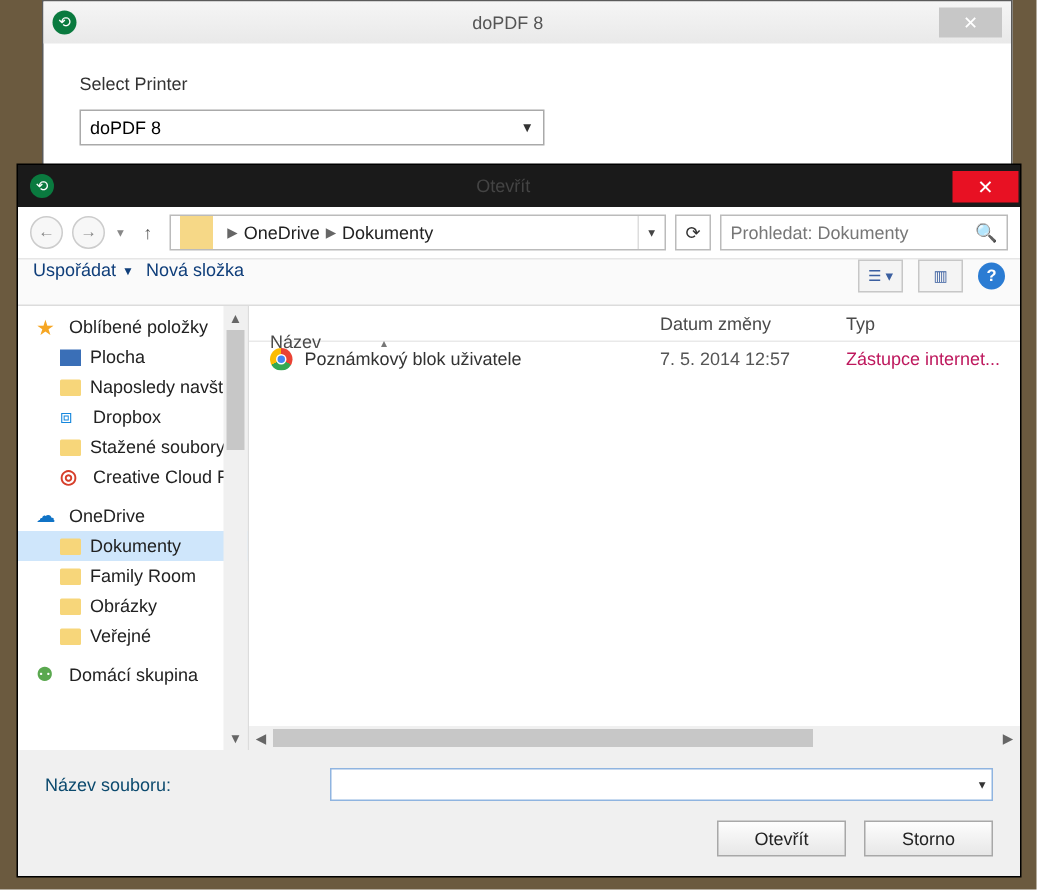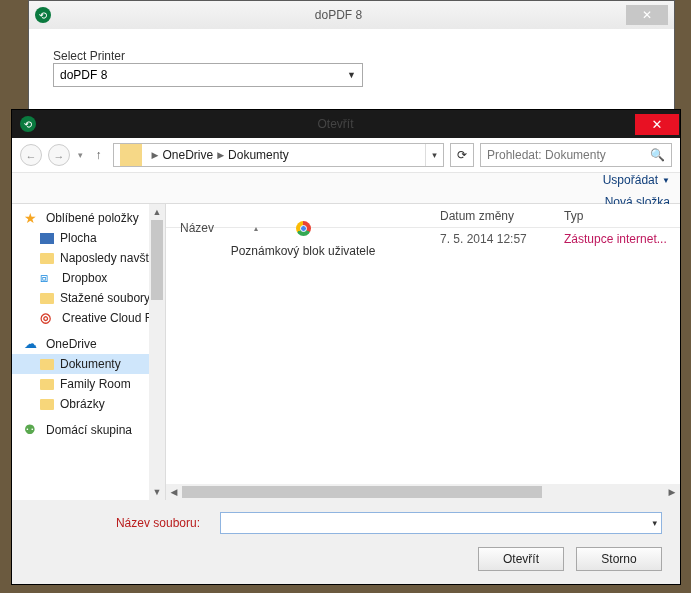--- a/index.html
+++ b/index.html
@@ -5,21 +5,21 @@
   * { box-sizing: border-box; margin: 0; padding: 0; font-family: "Segoe UI", Tahoma, sans-serif; font-size: 12px; }
   body { width: 691px; height: 593px; background: #6b5a3f; position: relative; overflow: hidden; }
 
   
   .pdf-window { position: absolute; top: 0; left: 28px; width: 647px; background: #fff; border: 1px solid #5a5a5a; }
   .pdf-titlebar { height: 28px; background: linear-gradient(#f5f5f5,#e9e9e9); display: flex; align-items: center; padding: 0 6px; }
   .pdf-titlebar .app-icon { width: 16px; height: 16px; border-radius: 8px; background: #0a7a3f; display:inline-flex; align-items:center; justify-content:center; color:#fff; font-size:10px; }
   .pdf-titlebar .title { flex: 1; text-align: center; color: #555; }
   .ctl-close { width: 42px; height: 20px; background: #c7c7c7; color: #fff; display: flex; align-items: center; justify-content: center; }
   .pdf-body { padding: 20px 24px 50px; }
-  .field-label { color: #333; margin-bottom: 0; }
+  .field-label { color: #333; margin-bottom: 10px; }
   .printer-select { width: 310px; height: 24px; border: 1px solid #aaa; background: #fff; display: flex; align-items: center; padding: 0 6px; justify-content: space-between; }
   .printer-select .caret { font-size: 9px; color: #333; }
 
   
   .dialog { position: absolute; top: 110px; left: 12px; width: 668px; height: 474px; background: #fff; box-shadow: 0 0 0 1px #000; }
   .dlg-titlebar { height: 28px; background: #1a1a1a; display: flex; align-items: center; }
   .dlg-titlebar .app-icon { width: 16px; height: 16px; border-radius: 8px; background: #0a7a3f; margin-left: 8px; display:inline-flex; align-items:center; justify-content:center; color:#fff; font-size:10px; }
   .dlg-titlebar .dlg-title { flex:1; text-align:center; color:#444; }
   .dlg-close { width: 44px; height: 21px; margin-right: 1px; background: #e81123; color: #fff; display: flex; align-items: center; justify-content: center; font-size: 13px; }
 
@@ -30,21 +30,21 @@
   .breadcrumb { flex: 1; height: 24px; border: 1px solid #bbb; display:flex; align-items:center; }
   .breadcrumb .folder-icon { width:22px; height:22px; background:#f6d887; margin:0 6px; }
   .bc-sep { color:#666; padding: 0 4px; font-size:9px; }
   .bc-part { color:#222; }
   .bc-spacer { flex:1; }
   .bc-drop { width:18px; text-align:center; color:#444; font-size:9px; border-left:1px solid #ddd; height:100%; display:flex; align-items:center; justify-content:center;}
   .refresh-btn { width:24px; height:24px; border:1px solid #bbb; display:flex; align-items:center; justify-content:center; color:#333; }
   .search-box { width: 192px; height: 24px; border:1px solid #bbb; display:flex; align-items:center; padding:0 6px; color:#777; }
   .search-box .mag { margin-left:auto; color:#666; }
 
-  .toolbar { height: 32px; border-top:1px solid #e6e6e6; border-bottom:1px solid #dcdcdc; display:flex; align-items:flex-end; padding:0 10px; gap:8px; background:#fafafa;flex-direction:column; }
+  .toolbar { height: 32px; border-top:1px solid #e6e6e6; border-bottom:1px solid #dcdcdc; display:flex; align-items:flex-start; padding:0 10px; gap:8px; background:#fafafa; }
   .tb-item { color:#0f3e7a; display:flex; align-items:center; gap:4px; }
   .tb-item .caret { font-size:8px; }
   .tb-right { margin-left:auto; display:flex; gap:10px; align-items:center; }
   .view-btn { width:30px; height:22px; border:1px solid #c7c7c7; background:#f4f4f4; display:flex; align-items:center; justify-content:center; color:#3b5fa0; font-size:10px;}
   .help-btn { width:18px; height:18px; border-radius:9px; background:#2b7cd3; color:#fff; display:flex; align-items:center; justify-content:center; font-size:11px; font-weight:bold;}
 
   .content { display:flex; height: 296px; }
   .tree { width: 154px; border-right:1px solid #dcdcdc; overflow:hidden; position:relative; padding-top:4px; background:#fff;}
   .tree .group { margin-top:6px; }
   .tree-item { display:flex; align-items:center; gap:6px; height:20px; padding-left:12px; color:#222; white-space:nowrap; overflow:hidden; }
@@ -65,33 +65,33 @@
 
   .list { flex:1; position:relative; background:#fff; }
   .list-head { display:flex; height:24px; align-items:center; border-bottom:1px solid #e9e9e9; color:#4a4a4a; }
   .col { padding-left:14px; }
   .col-name { width:260px; display:flex; align-items:center; gap:40px;margin-top:25px;}
   .col-date { width:124px; }
   .col-type { flex:1; }
   .sort-ind { font-size:8px; color:#777; }
   .list-row { display:flex; height:22px; align-items:center; }
   .cell { padding-left:14px; color:#333; white-space:nowrap; overflow:hidden; text-overflow:ellipsis; }
-  .cell-name { width:260px; display:flex; align-items:center; gap:8px;flex-direction:column; }
+  .cell-name { width:260px; display:flex; align-items:flex-start; gap:8px; }
   .chrome-ic { width:15px; height:15px; border-radius:50%; background: conic-gradient(#ea4335 0 120deg,#34a853 120deg 240deg,#fbbc05 240deg 360deg); position:relative; }
   .chrome-ic:after{content:""; position:absolute; inset:4px; background:#4285f4; border-radius:50%; border:1.5px solid #fff;}
   .cell-date { width:124px; color:#555; }
   .cell-type { flex:1; color:#be185d; }
 
   .hscroll { position:absolute; bottom:0; left:0; right:0; height:16px; background:#f0f0f0; display:flex; align-items:center; }
   .hscroll .arr { width:16px; text-align:center; color:#666; font-size:9px;}
   .hscroll .track { flex:1; height:100%; position:relative; }
   .hscroll .thumb { position:absolute; left:0; top:2px; bottom:2px; width:360px; background:#c7c7c7; }
 
   .filename-row { height:40px; display:flex; align-items:center; padding: 6px 18px 0; background:#f0f0f0; }
-  .filename-row label { width:190px; text-align:right; padding-right:20px; color:#b91c1c; }
+  .filename-row label { width:190px; text-align:left; padding-right:20px; color:#0c4a6e; }
   .filename-input { flex:1; height:22px; border:1px solid #8fb4e0; background:#fff; display:flex; align-items:center; justify-content:flex-end; padding-right:4px; }
   .filename-input .caret { font-size:9px; color:#333; }
 
   .button-row { height:44px; display:flex; align-items:center; justify-content:flex-end; gap:12px; padding: 0 18px 6px; background:#f0f0f0; }
   .dlg-btn { width:86px; height:24px; border:1px solid #a8a8a8; background:linear-gradient(#fdfdfd,#e7e7e7); display:flex; align-items:center; justify-content:center; color:#222; }
 </style>
 </head>
 <body>
 
 <div class="pdf-window">
@@ -189,20 +189,24 @@
           <span>Dokumenty</span>
         </div>
       <div class="tree-item sub">
           <span class="ticon ic-folder"></span>
           <span>Family Room</span>
         </div>
       <div class="tree-item sub">
           <span class="ticon ic-folder"></span>
           <span>Obrázky</span>
         </div>
+      <div class="tree-item sub">
+          <span class="ticon ic-folder"></span>
+          <span>Veřejné</span>
+        </div>
 
       <div class="group"></div>
       <div class="tree-item">
           <span class="ticon ic-homegroup">⚉</span>
           <span>Domácí skupina</span>
         </div>
 
       <div class="tree-scroll">
         <div class="arr up">▲</div>
         <div class="thumb"></div>

